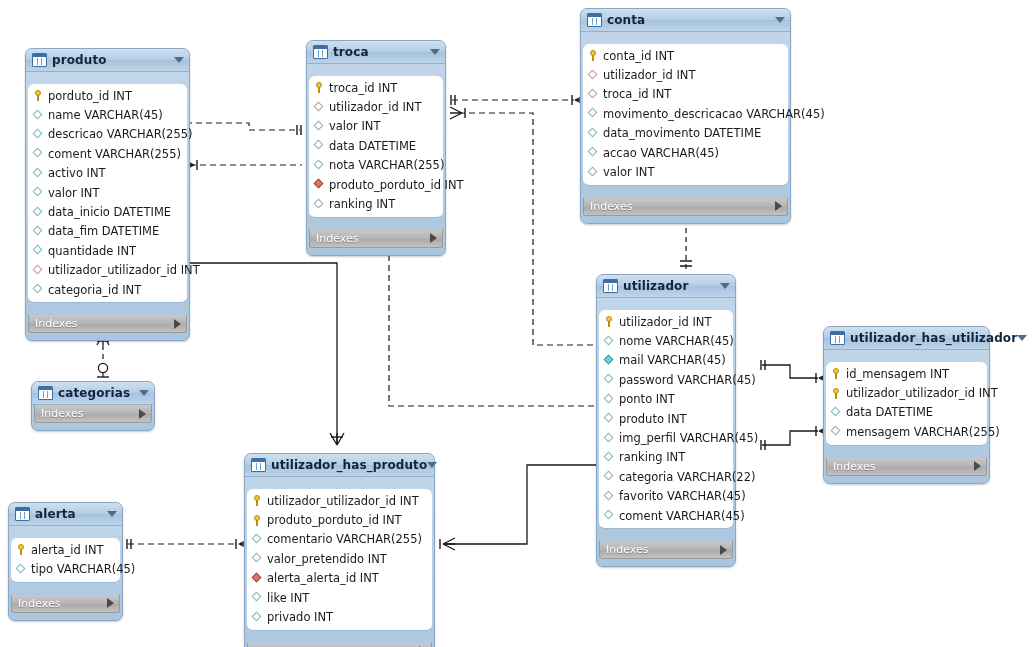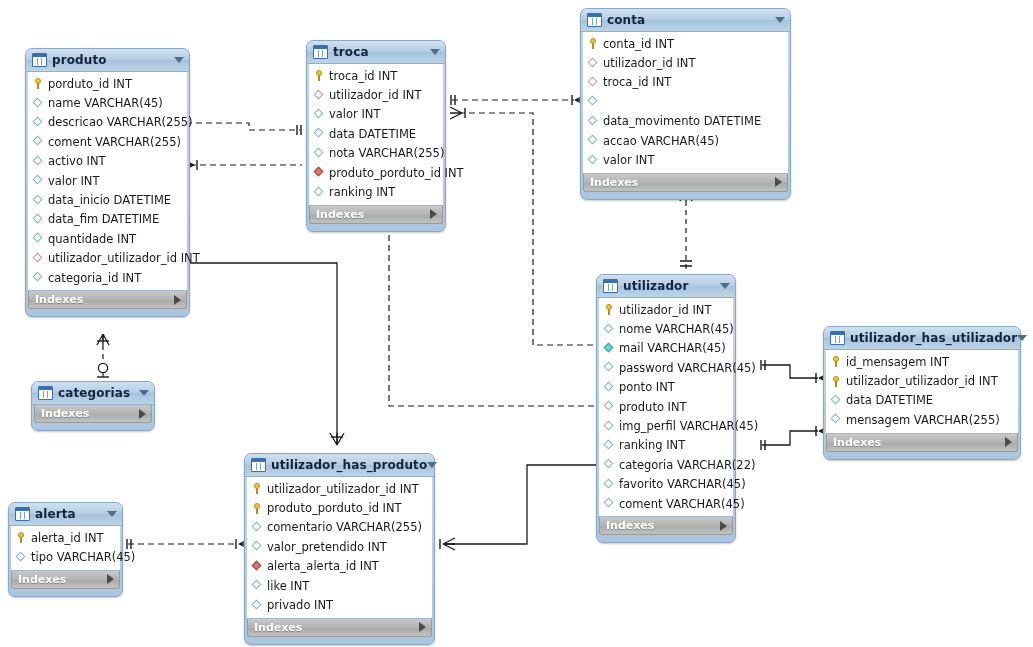--- a/index.html
+++ b/index.html
@@ -49,21 +49,22 @@
     letter-spacing:.1px;
   }
   .tbl-caret{
     margin-left:auto;width:0;height:0;flex:0 0 auto;
     border-left:5px solid transparent;border-right:5px solid transparent;
     border-top:6px solid #4e6d8c;
   }
   .tbl-body{
     background:#ffffff;border-bottom:1px solid #9db8d0;
     padding:2px 0 3px 0;
-    margin:0 2px;
+    margin:12px 2px;
+    border-radius:6px;
   }
   .col{
     height:19.4px;display:flex;align-items:center;padding:0 4px 0 5px;
     white-space:nowrap;
   }
   .col-nm{font-size:11.5px;color:#1a1a1a;}
   .ic{width:11px;height:11px;flex:0 0 auto;margin-right:4px;position:relative;}
 
   
   .ic-key::before{
@@ -86,21 +87,21 @@
   .ic-dia-fk::before{background:#ffffff;border-color:#c09a8e;}
   .ic-dia-fkfill::before{background:#d9776a;border-color:#9e483b;}
 
   .tbl-ft{
     height:17px;margin:0 2px;
     display:flex;align-items:center;padding:0 5px 0 6px;
     background:linear-gradient(to bottom,#c9c9c9 0%,#b3b3b3 50%,#a8a8a8 51%,#c2c2c2 100%);
     border:1px solid #9a9a9a;border-top:none;
     border-radius:0 0 3px 3px;
   }
-  .ft-nm{font-size:11px;font-weight:bold;color:#ffffff;text-shadow:0 1px 0 rgba(0,0,0,.25);}
+  .ft-nm{font-size:11px;font-weight:normal;color:#ffffff;text-shadow:0 1px 0 rgba(0,0,0,.25);}
   .ft-caret{
     margin-left:auto;width:0;height:0;
     border-top:5px solid transparent;border-bottom:5px solid transparent;
     border-left:7px solid #4a4a4a;
   }
 </style>
 </head>
 <body>
 
 <div id="canvas">
@@ -309,20 +310,21 @@
           <div class="col">
             <span class="ic ic-dia ic-dia-fk"></span>
             <span class="col-nm">utilizador_id INT</span>
           </div>
           <div class="col">
             <span class="ic ic-dia ic-dia-fk"></span>
             <span class="col-nm">troca_id INT</span>
           </div>
           <div class="col">
             <span class="ic ic-dia"></span>
+            <span class="col-nm">movimento_descricacao VARCHAR(45)</span>
           </div>
           <div class="col">
             <span class="ic ic-dia"></span>
             <span class="col-nm">data_movimento DATETIME</span>
           </div>
           <div class="col">
             <span class="ic ic-dia"></span>
             <span class="col-nm">accao VARCHAR(45)</span>
           </div>
           <div class="col">
@@ -385,21 +387,21 @@
           <div class="col">
             <span class="ic ic-dia"></span>
             <span class="col-nm">coment VARCHAR(45)</span>
           </div>
         </div>
         <div class="tbl-ft">
           <span class="ft-nm">Indexes</span>
           <span class="ft-caret"></span>
         </div>
       </div>
-      <div class="tbl" style="left: 823px; top: 326px; width: 198px;">
+      <div class="tbl" style="left: 823px; top: 326px; width: 167px;">
         <div class="tbl-hd">
           <span class="tbl-ico"></span>
           <span class="tbl-nm">utilizador_has_utilizador</span>
           <span class="tbl-caret"></span>
         </div>
         <div class="tbl-body">
           <div class="col">
             <span class="ic ic-key"></span>
             <span class="col-nm">id_mensagem INT</span>
           </div>

